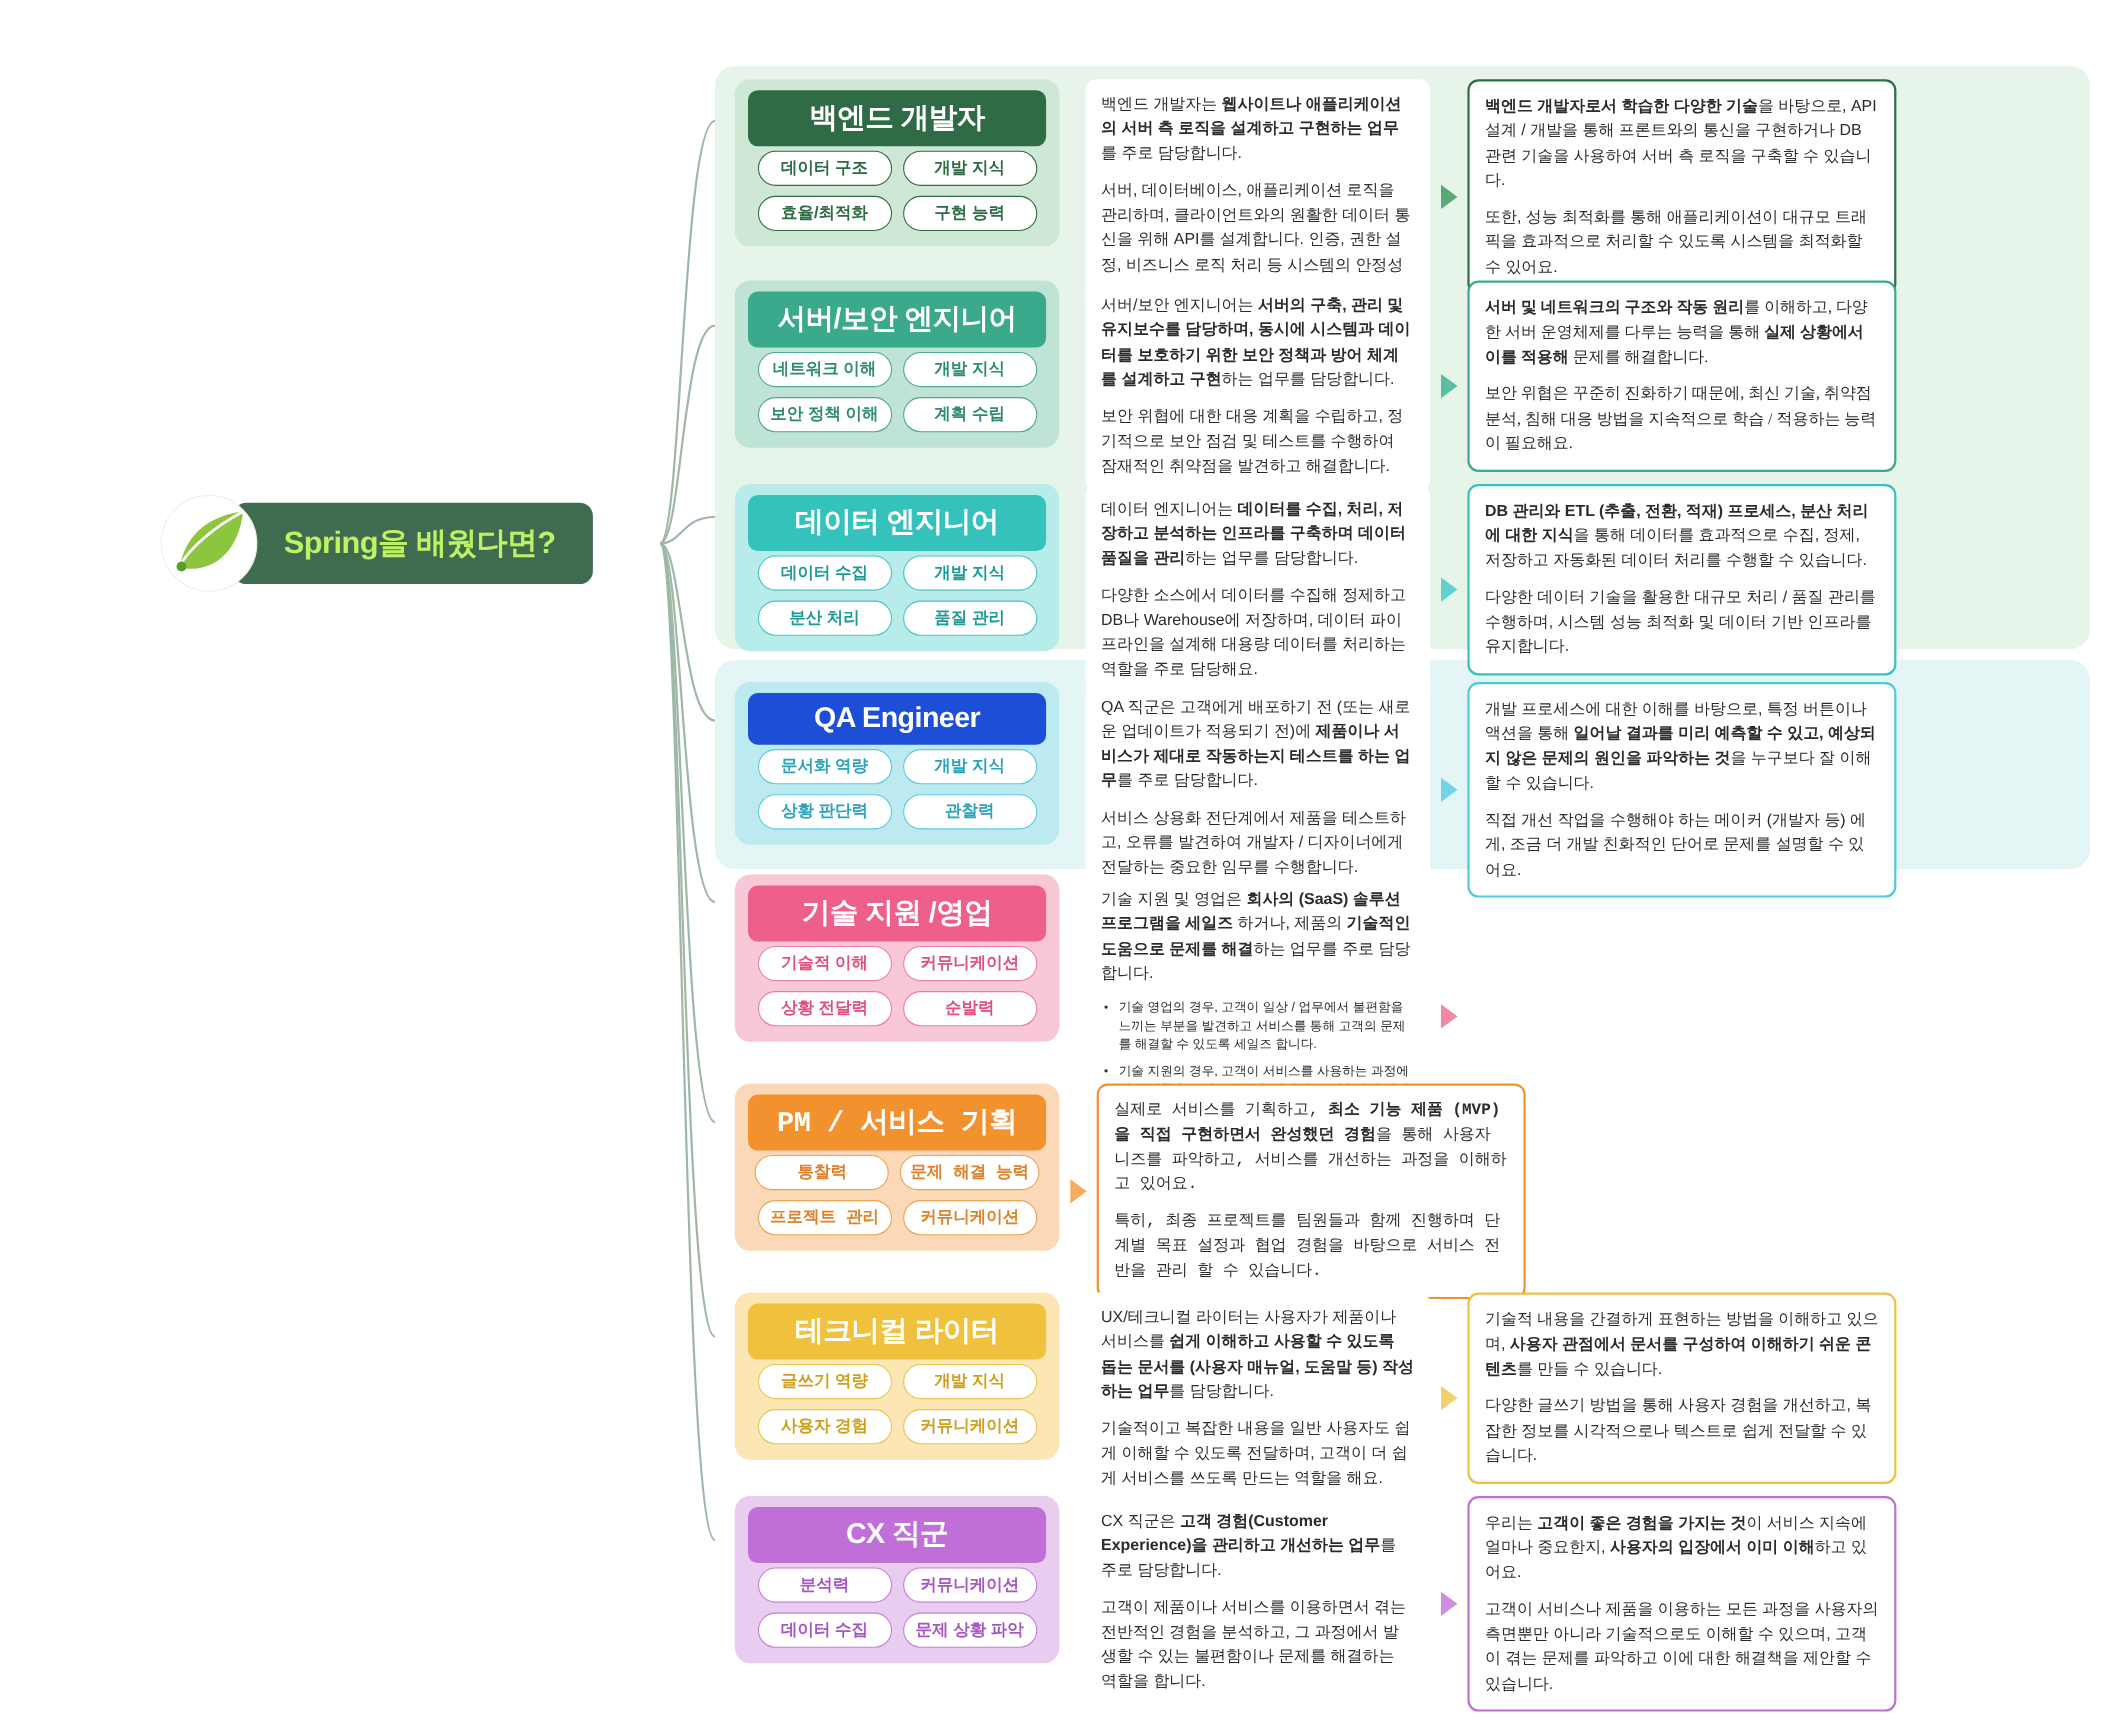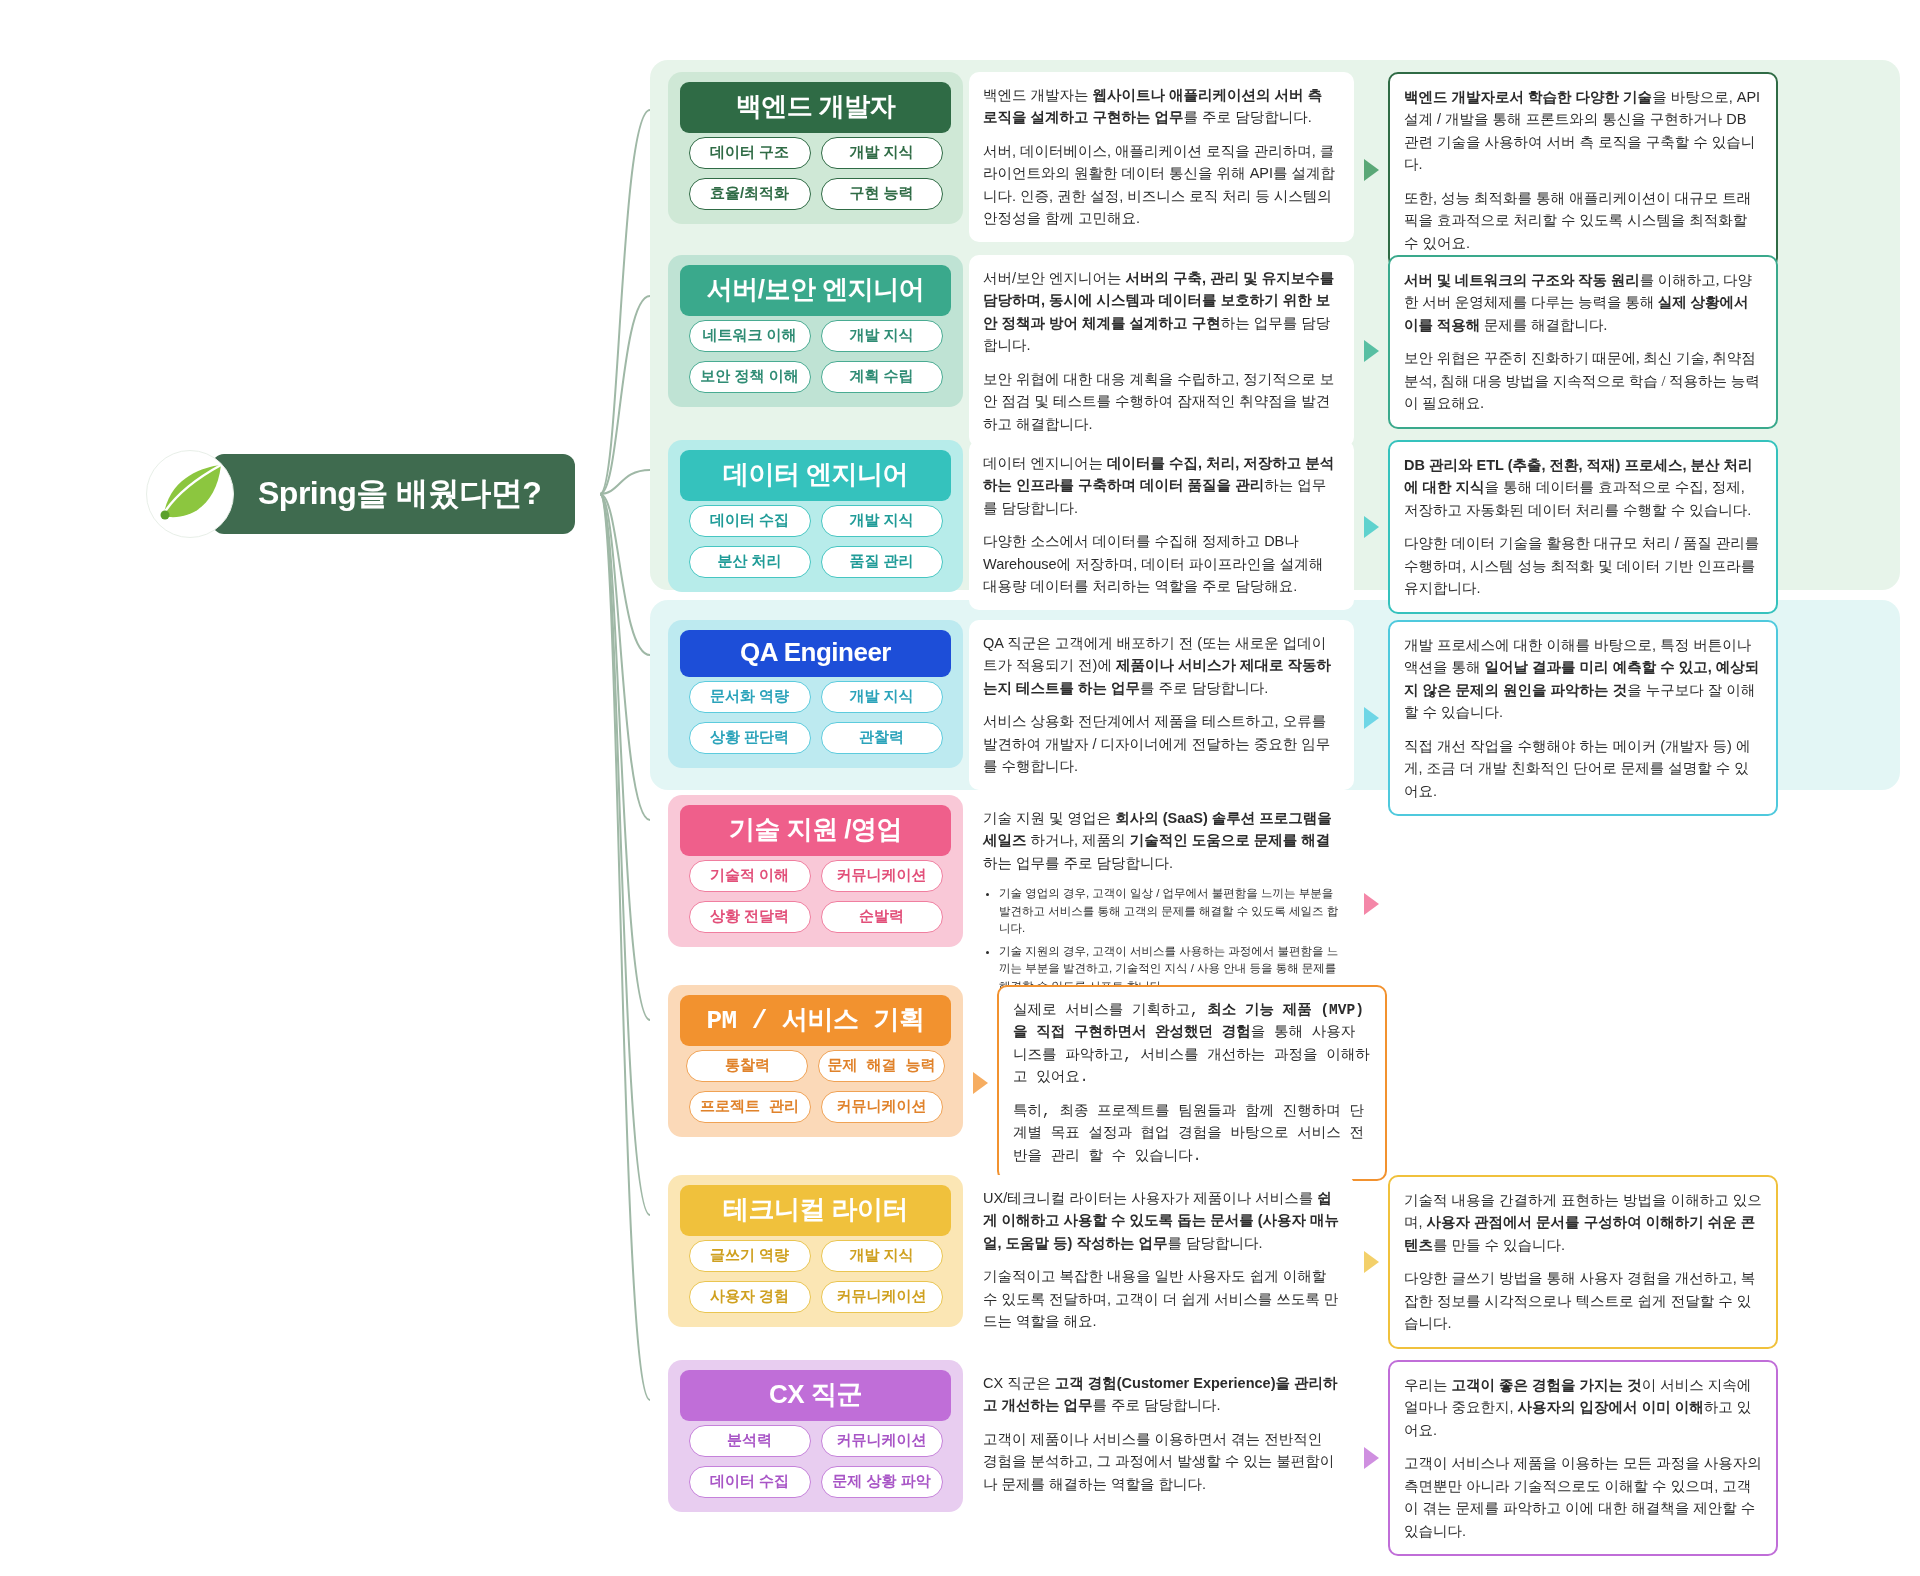--- a/index.html
+++ b/index.html
@@ -22,22 +22,22 @@
     width:88px; height:88px; border-radius:50%;
     background:#ffffff;
     display:flex; align-items:center; justify-content:center;
     position:relative; z-index:3;
     border:1px solid #e8efe8;
   }
   .leaf-logo svg { display:block; }
   .root-pill {
     margin-left:-22px;
     background:#3f6b4f;
-    color:#ffffff;
-    font-size:32px; font-weight:bold;
+    color:#bef264;
+    font-size:28px; font-weight:bold;
     padding:18px 34px 18px 46px;
     border-radius:12px;
     white-space:nowrap;
     letter-spacing:-0.5px;
   }
 
   
   #connectors { position:absolute; left:0; top:0; width:1920px; height:1576px; pointer-events:none; }
 
   
@@ -77,22 +77,22 @@
     font-size:15px;
     font-weight:bold;
     padding:5px 8px 6px 8px;
     border-radius:999px;
     background:#ffffff;
     white-space:nowrap;
   }
 
   
   .descbox {
-    width:385px;
-    margin-left:6px;
+    width:313px;
+    margin-left:24px;
     background:#ffffff;
     border-radius:10px;
     padding:12px 14px;
     font-size:14.5px;
     line-height:1.55;
     color:#2b2b2b;
   }
   .descbox p { margin:0 0 11px 0; }
   .descbox p:last-child { margin-bottom:0; }
   .descbox b { font-weight:bold; }

